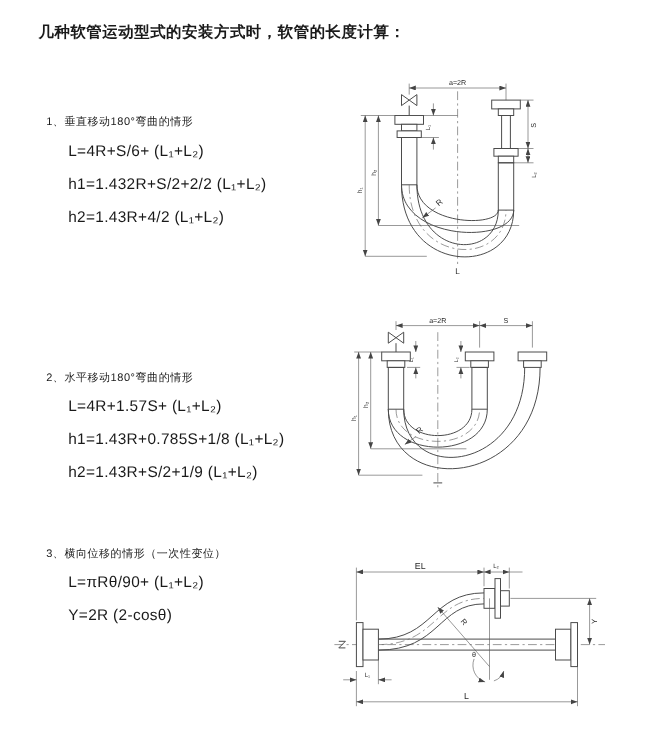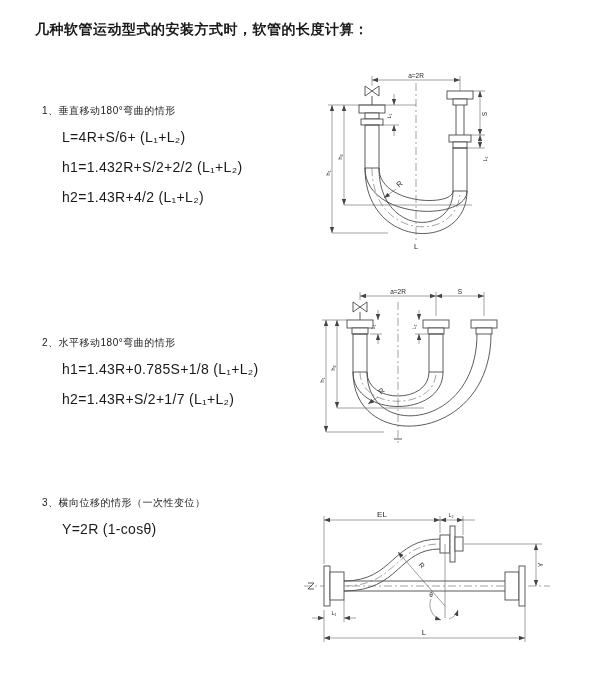--- a/index.html
+++ b/index.html
@@ -95,22 +95,23 @@
 
     <line class="dim" x1="86" y1="124" x2="74" y2="133" marker-end="url(#ar1)"></line>
     <text class="dimtxt" transform="translate(91,121) rotate(-40)" font-size="7.5" text-anchor="middle">R</text>
 
     <text class="dimtxt" x="106" y="184" font-size="7.5" text-anchor="middle">L</text>
   </g>
 </svg>
 
 <div class="section" style="top:296px;margin-top:40px;">
   <div class="sec-heading">2、水平移动180°弯曲的情形</div>
+  <div class="formula">L=4R+1.57S+ (L₁+L₂)</div>
   <div class="formula">h1=1.43R+0.785S+1/8 (L₁+L₂)</div>
-  <div class="formula">h2=1.43R+S/2+1/7 (L₁+L₂)</div>
+  <div class="formula">h2=1.43R+S/2+1/9 (L₁+L₂)</div>
 </div>
 
 <svg style="left:312px;top:282px;width:235px;height:175px;" viewBox="0 0 235 175">
   <defs>
     <pattern id="braid2" width="4" height="4" patternUnits="userSpaceOnUse" patternTransform="rotate(45)">
       <line x1="0" y1="0" x2="0" y2="4" stroke="#8a8a8a" stroke-width="0.7"></line>
       <line x1="0" y1="0" x2="4" y2="0" stroke="#8a8a8a" stroke-width="0.7"></line>
     </pattern>
     <marker id="ar2" markerWidth="8" markerHeight="6" refX="6" refY="2.2" orient="auto-start-reverse" markerUnits="userSpaceOnUse">
       <path d="M0,0 L6,2.2 L0,4.4 Z" fill="#444"></path>
@@ -168,21 +169,22 @@
     <line class="dim" x1="103" y1="52" x2="115" y2="52"></line>
     <text class="dimtxt" transform="translate(104,45) rotate(-90)" font-size="5" text-anchor="middle">L₂</text>
 
     <line class="dim" x1="66" y1="115" x2="56" y2="122" marker-end="url(#ar2)"></line>
     <text class="dimtxt" transform="translate(71,111) rotate(-40)" font-size="7.5" text-anchor="middle">R</text>
   </g>
 </svg>
 
 <div class="section" style="top:496px;">
   <div class="sec-heading">3、横向位移的情形（一次性变位）</div>
-  <div class="formula">Y=2R (1-cosθ)</div>
+  <div class="formula">L=πRθ/90+ (L₁+L₂)</div>
+  <div class="formula">Y=2R (2-cosθ)</div>
 </div>
 
 <svg style="left:298px;top:506px;width:262px;height:150px;" viewBox="0 0 262 150">
   <defs>
     <marker id="ar3" markerWidth="8" markerHeight="6" refX="6" refY="2.2" orient="auto-start-reverse" markerUnits="userSpaceOnUse">
       <path d="M0,0 L6,2.2 L0,4.4 Z" fill="#444"></path>
     </marker>
   </defs>
 
   <g>

